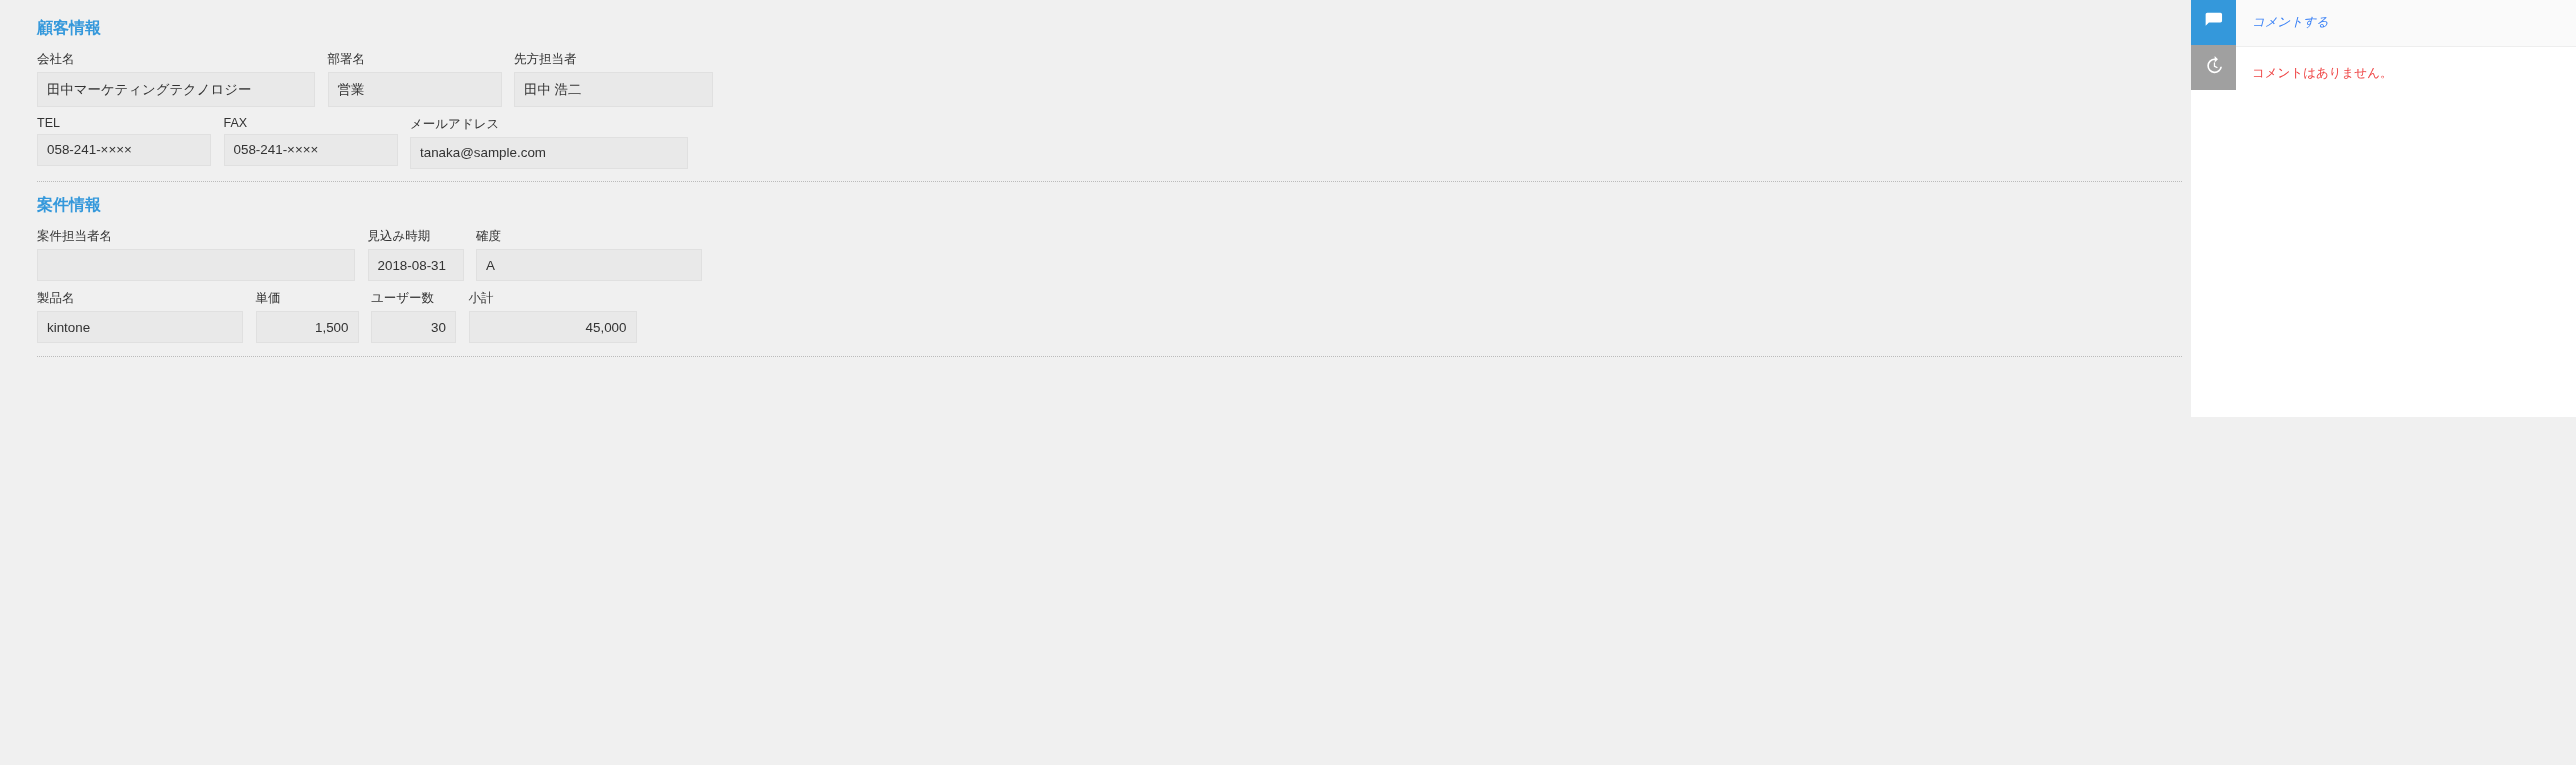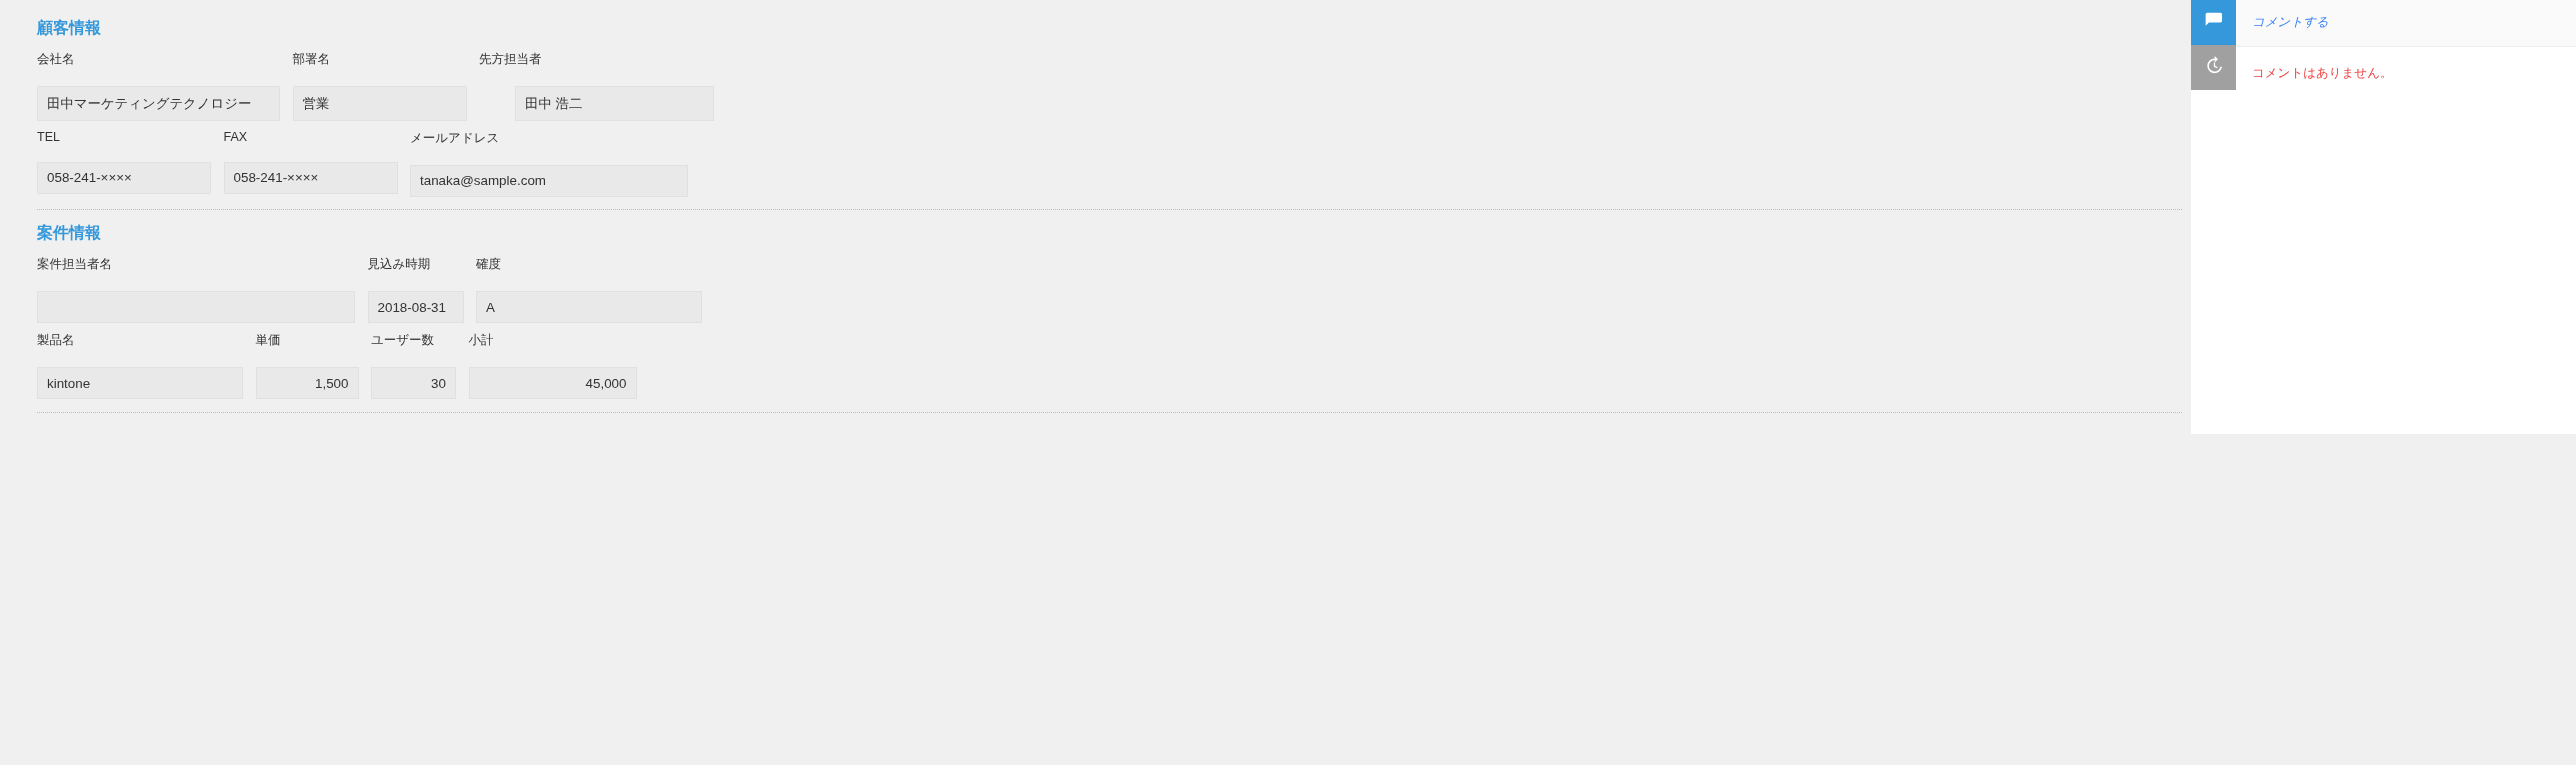--- a/index.html
+++ b/index.html
@@ -70,21 +70,21 @@
   }
   .row {
     display: flex;
     flex-wrap: wrap;
     gap: 12.5px;
     margin-bottom: 9px;
   }
   .field {
     display: flex;
     flex-direction: column;
-    gap: 18px;
+    gap: 4px;
   }
   .field-label {
     font-size: 12.5px;
     color: #333;
   }
   .field-value {
     background: #e9e9e9;
     border: 0.9px solid #e0e0e0;
     padding: 7.2px 9px;
     min-height: 32px;
@@ -94,23 +94,23 @@
     align-items: center;
   }
   .num { justify-content: flex-end; }
   hr.dotted {
     border: none;
     border-top: 0.9px dotted #bbb;
     margin: 12.5px 0;
   }
 
   
-  .w-company   { width: 243px; }
+  .w-company   { width: 278px; }
   .w-dept      { width: 174px; }
-  .w-contact   { width: 199px; margin-left: 36px; }
+  .w-contact   { width: 199px; }
   .w-tel       { width: 174px; }
   .w-fax       { width: 174px; }
   .w-email     { width: 278px; }
   .w-owner     { width: 318px; }
   .w-date      { width: 96px; }
   .w-prob      { width: 226px; }
   .w-product   { width: 206px; }
   .w-price     { width: 103px; }
   .w-users     { width:  85px; }
   .w-subtotal  { width: 168px; }

